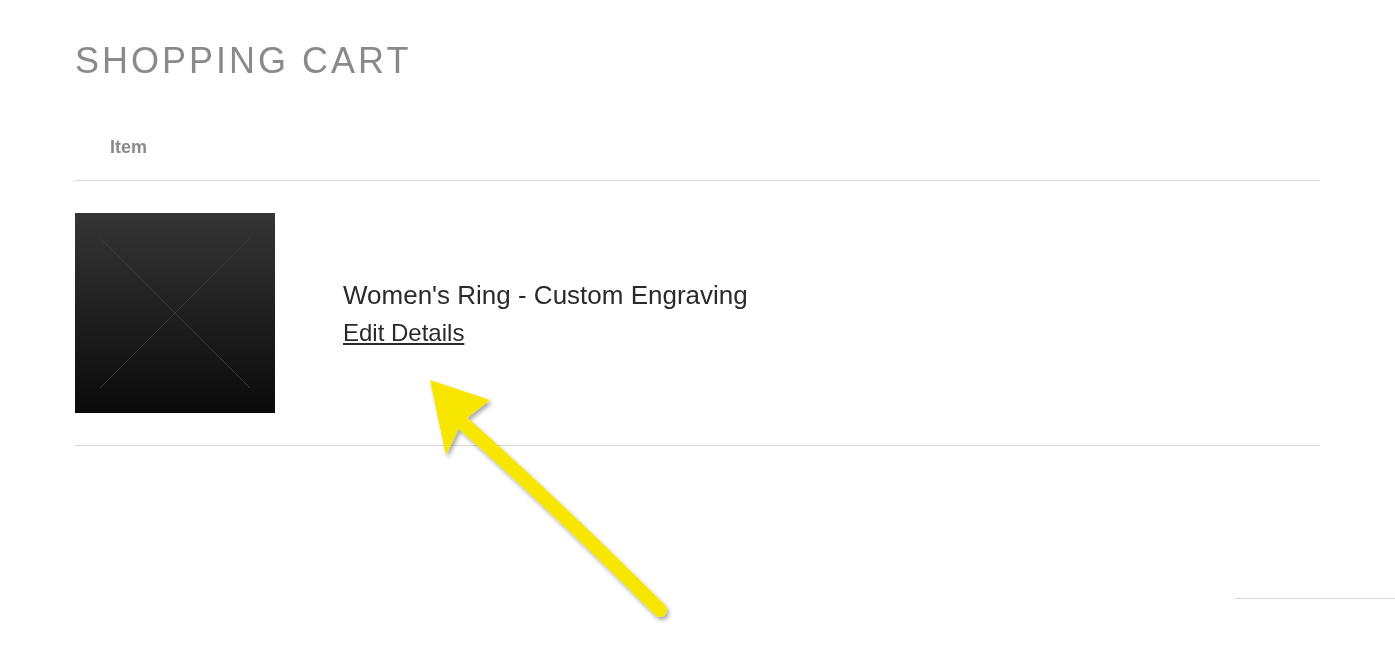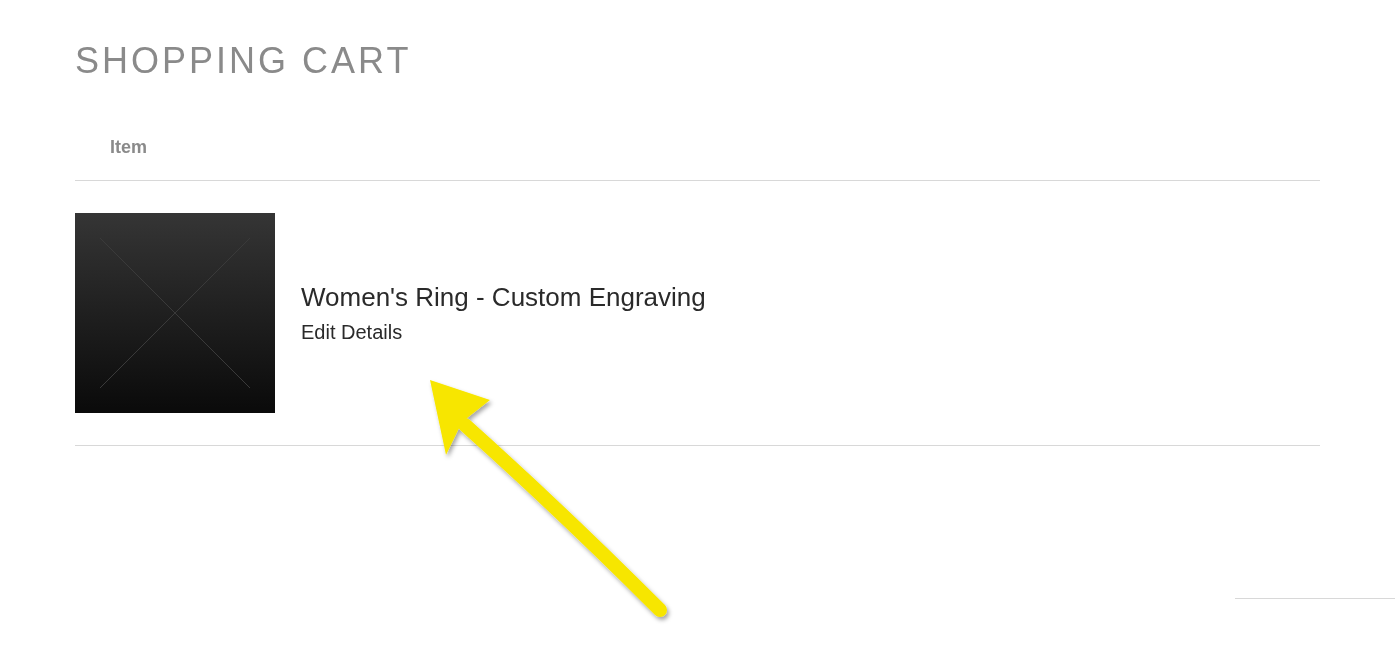--- a/index.html
+++ b/index.html
@@ -50,31 +50,32 @@
       flex-shrink: 0;
     }
     .product-image svg {
       position: absolute;
       top: 0;
       left: 0;
       width: 100%;
       height: 100%;
     }
     .product-info {
-      padding-left: 26px;
+      padding-left: 68px;
     }
     .product-name {
       font-size: 26px;
       font-weight: 400;
       color: #2a2a2a;
       margin-bottom: 8px;
     }
     .edit-link {
-      font-size: 20px;
+      font-size: 24px;
       color: #2a2a2a;
+      text-decoration: underline;
       cursor: pointer;
       display: inline-block;
     }
     .annotation-arrow {
       position: absolute;
       left: 410px;
       top: 370px;
       pointer-events: none;
     }
     .bottom-rule {

